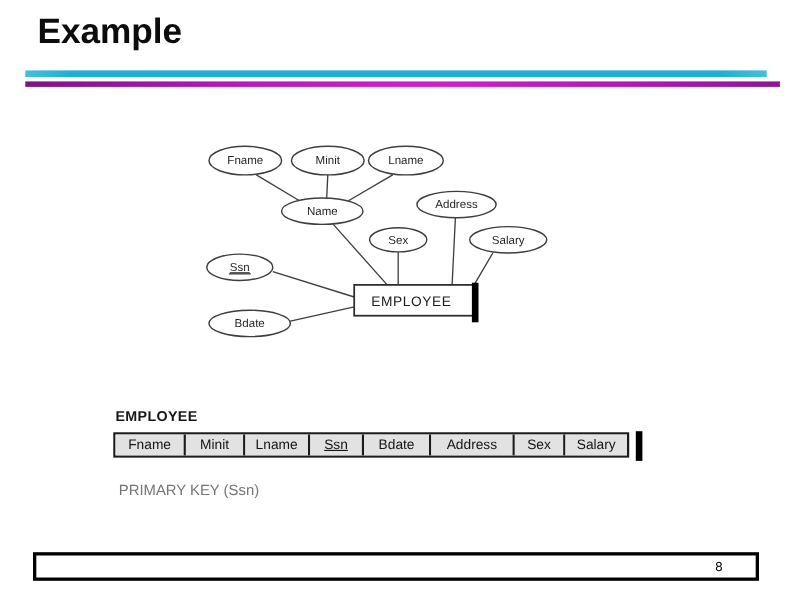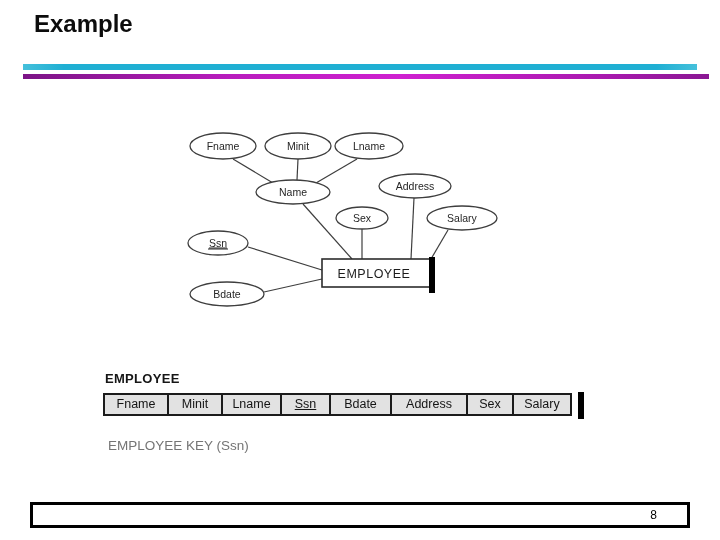--- a/index.html
+++ b/index.html
@@ -3,21 +3,21 @@
 <meta charset="utf-8">
 <style>
   html, body { margin:0; padding:0; }
   body {
     width:720px; height:540px; position:relative; overflow:hidden;
     background:#ffffff;
     font-family:"Liberation Sans", sans-serif;
   }
   .slide-title {
     position:absolute; left:34px; top:10px;
-    font-size:24px; font-weight:bold; color:#0c0c0c;
+    font-size:32px; font-weight:bold; color:#0c0c0c;
   }
   .rule-cyan {
     position:absolute; left:23px; top:64px; width:674px; height:6px;
     background:linear-gradient(90deg,#45c0db 0%,#1fafd3 6%,#1fafd3 94%,#45c0db 100%);
   }
   .rule-magenta {
     position:absolute; left:23px; top:74px; width:686px; height:5px;
     background:linear-gradient(90deg,#7c1486 0%,#b81cbd 30%,#cf20d0 55%,#a819ae 85%,#8a1793 100%);
   }
   .er-svg { position:absolute; left:180px; top:125px; }
@@ -117,17 +117,17 @@
   <div class="rel-cell">Minit</div>
   <div class="rel-cell">Lname</div>
   <div class="rel-cell key">Ssn</div>
   <div class="rel-cell">Bdate</div>
   <div class="rel-cell">Address</div>
   <div class="rel-cell">Sex</div>
   <div class="rel-cell">Salary</div>
 </div>
 <div class="table-endbar"></div>
 
-<div class="primary-key">EMPLOYEE KEY (Ssn)</div>
+<div class="primary-key">PRIMARY KEY (Ssn)</div>
 
 <div class="footer-box">
   <span class="page-number">8</span>
 </div>
 
 </body></html>

